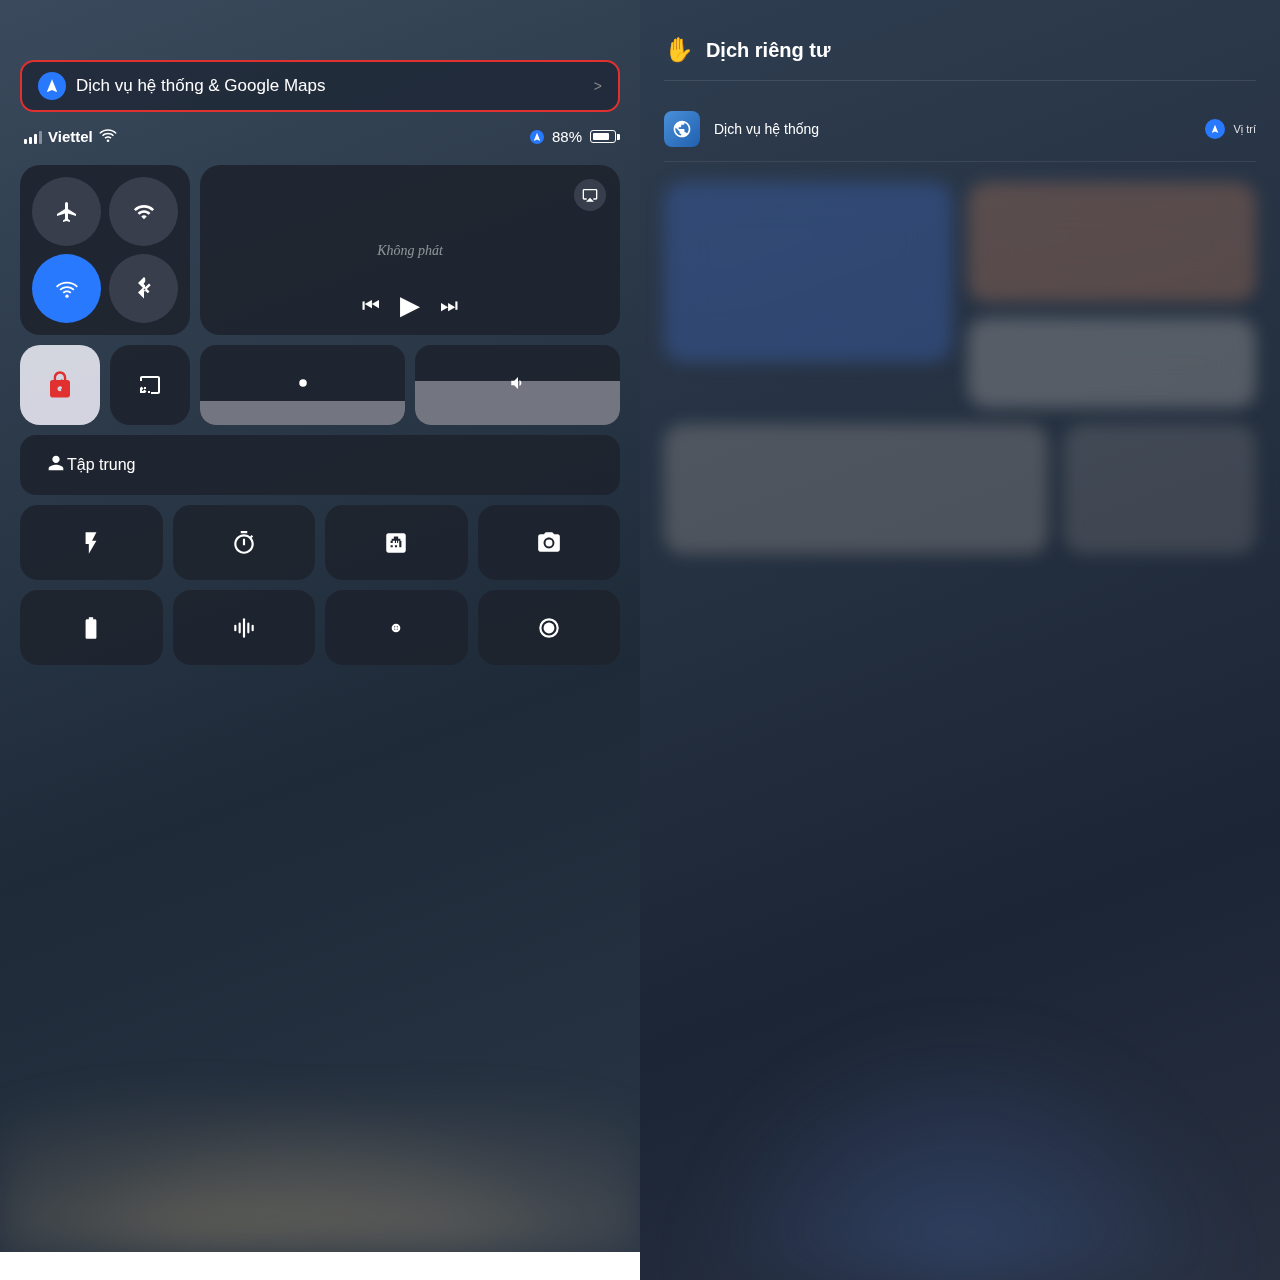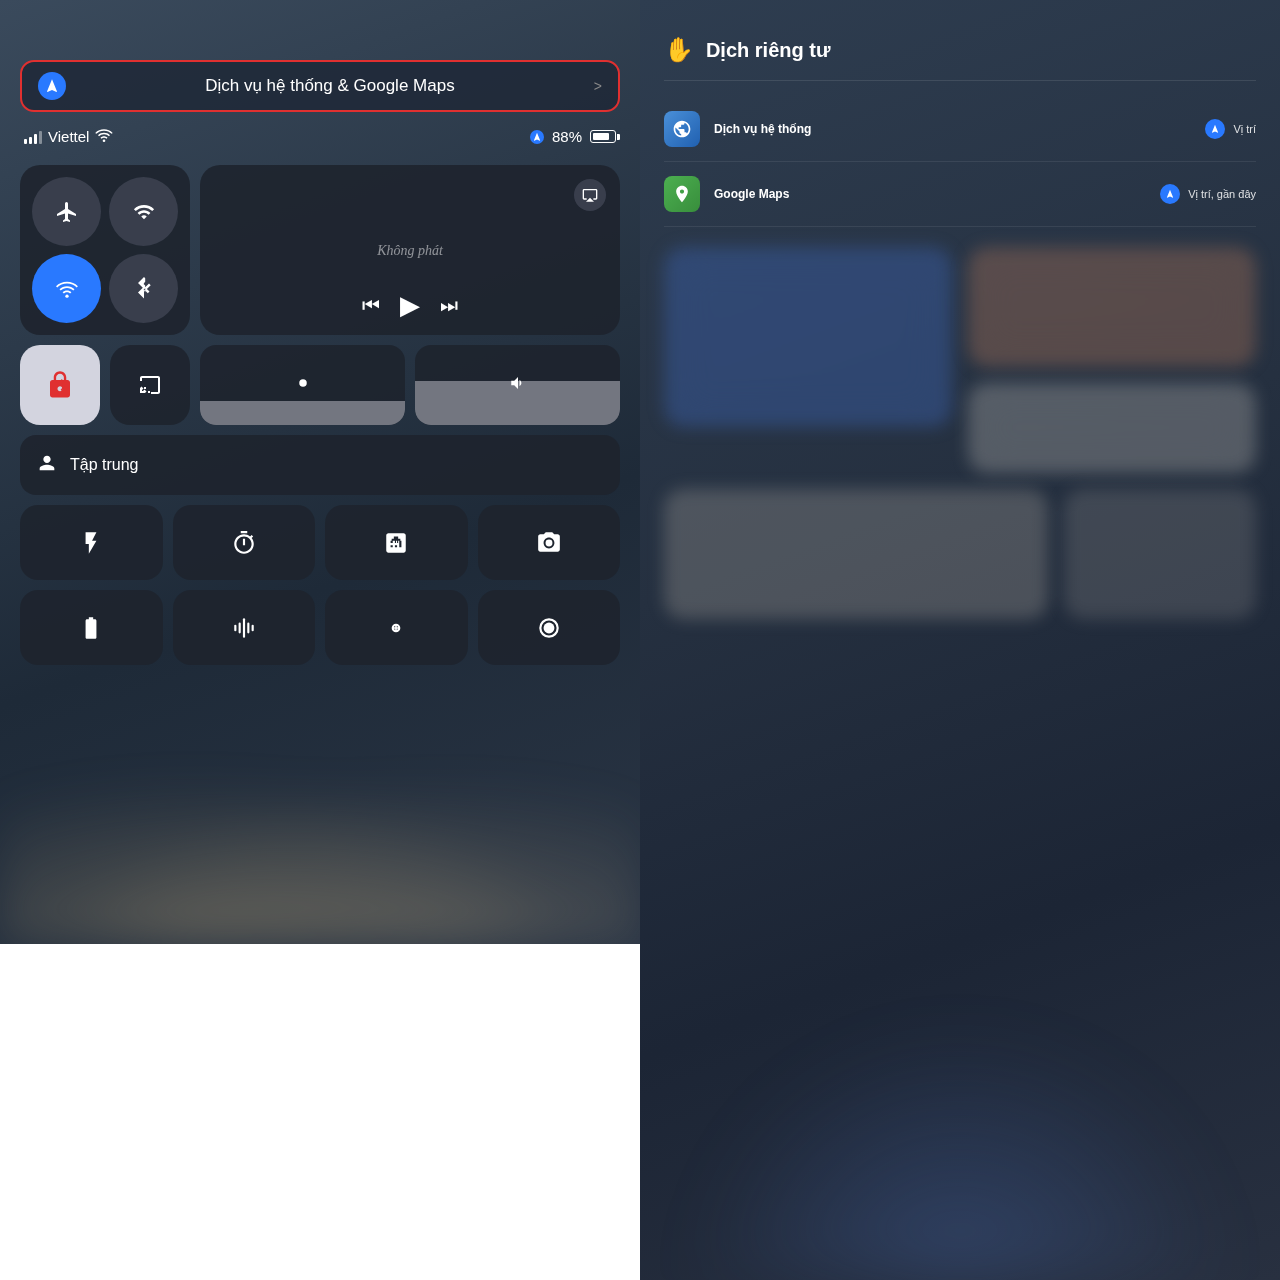--- a/index.html
+++ b/index.html
@@ -7,26 +7,25 @@
       width: 1280px;
       height: 1280px;
       overflow: hidden;
       font-family: -apple-system, 'SF Pro Display', 'Helvetica Neue', sans-serif;
       display: flex;
     }
 
     
     .left-panel {
       width: 640px;
-      height: 944px;
+      height: 1252px;
       background: linear-gradient(160deg, #3a4a5c 0%, #2c3a4a 30%, #1e2a38 60%, #2a3545 100%);
       position: relative;
       padding: 0 20px;
       overflow: hidden;
-      text-align: center;
     }
 
     
     .left-panel::before {
       content: '';
       position: absolute;
       bottom: 0; left: 0; right: 0;
       height: 200px;
       background: radial-gradient(ellipse at 30% 100%, rgba(180,160,120,0.35) 0%, transparent 60%),
                   radial-gradient(ellipse at 70% 100%, rgba(200,180,140,0.25) 0%, transparent 60%);
@@ -103,21 +102,21 @@
     }
 
     .signal-bar:nth-child(1) { height: 5px; }
     .signal-bar:nth-child(2) { height: 7px; }
     .signal-bar:nth-child(3) { height: 10px; }
     .signal-bar:nth-child(4) { height: 13px; opacity: 0.4; }
 
     .carrier-text {
       color: white;
       font-size: 15px;
-      font-weight: 400;
+      font-weight: 700;
     }
 
     .wifi-icon {
       color: white;
       font-size: 14px;
     }
 
     .status-right {
       display: flex;
       align-items: center;
@@ -336,22 +335,22 @@
       z-index: 1;
     }
 
     
     .focus-btn {
       height: 60px;
       background: rgba(30,35,45,0.9);
       border-radius: 16px;
       display: flex;
       align-items: center;
-      gap: 12px;
-      padding: 0 16px;
+      gap: 0;
+      padding: 0 25px;
       color: white;
       cursor: pointer;
     }
 
     .focus-label {
       font-size: 16px;
       font-weight: 500;
     }
 
     
@@ -452,22 +451,22 @@
       border-radius: 8px;
       background: linear-gradient(135deg, #4caf50, #388e3c);
       display: flex;
       align-items: center;
       justify-content: center;
       font-size: 18px;
     }
 
     .app-name {
       color: white;
-      font-size: 12px;
-      font-weight: 700;
+      font-size: 14px;
+      font-weight: 400;
     }
 
     .app-right {
       display: flex;
       align-items: center;
       gap: 8px;
     }
 
     .loc-icon-small {
       width: 20px;
@@ -767,38 +766,20 @@
     <div class="app-right">
       <div class="loc-icon-small">
         <svg width="10" height="10" viewBox="0 0 24 24" fill="white">
           <path d="M12 2L4.5 20.29l.71.71L12 18l6.79 3 .71-.71z"></path>
         </svg>
       </div>
       <span class="loc-label">Vị trí</span>
     </div>
   </div>
 
-  <div class="app-row">
-    <div class="app-left">
-      <div class="app-icon-maps">
-        <svg width="20" height="20" viewBox="0 0 24 24" fill="white">
-          <path d="M12 2C8.13 2 5 5.13 5 9c0 5.25 7 13 7 13s7-7.75 7-13c0-3.87-3.13-7-7-7zm0 9.5c-1.38 0-2.5-1.12-2.5-2.5s1.12-2.5 2.5-2.5 2.5 1.12 2.5 2.5-1.12 2.5-2.5 2.5z"></path>
-        </svg>
-      </div>
-      <span class="app-name">Google Maps</span>
-    </div>
-    <div class="app-right">
-      <div class="loc-icon-small">
-        <svg width="10" height="10" viewBox="0 0 24 24" fill="white">
-          <path d="M12 2L4.5 20.29l.71.71L12 18l6.79 3 .71-.71z"></path>
-        </svg>
-      </div>
-      <span class="loc-label">Vị trí, gần đây</span>
-    </div>
-  </div>
 
   <div class="blurred-area">
     <div class="blur-block-tall"></div>
     <div class="blur-row">
       <div class="blur-block-med"></div>
       <div class="blur-block-sm"></div>
     </div>
   </div>
 
   <div class="bottom-blur-area">

